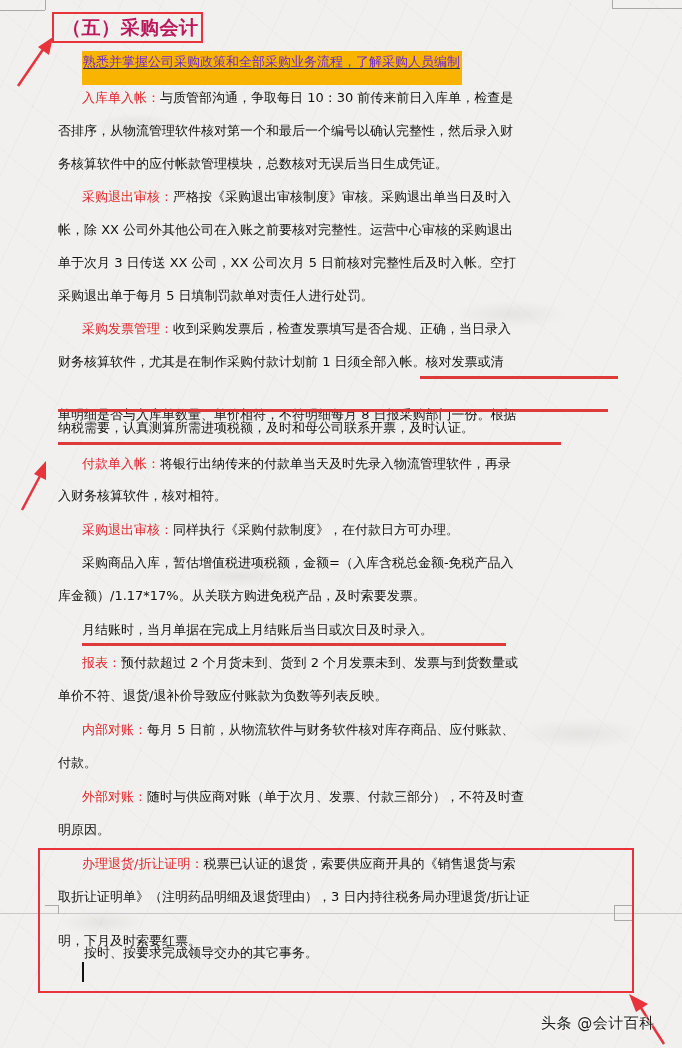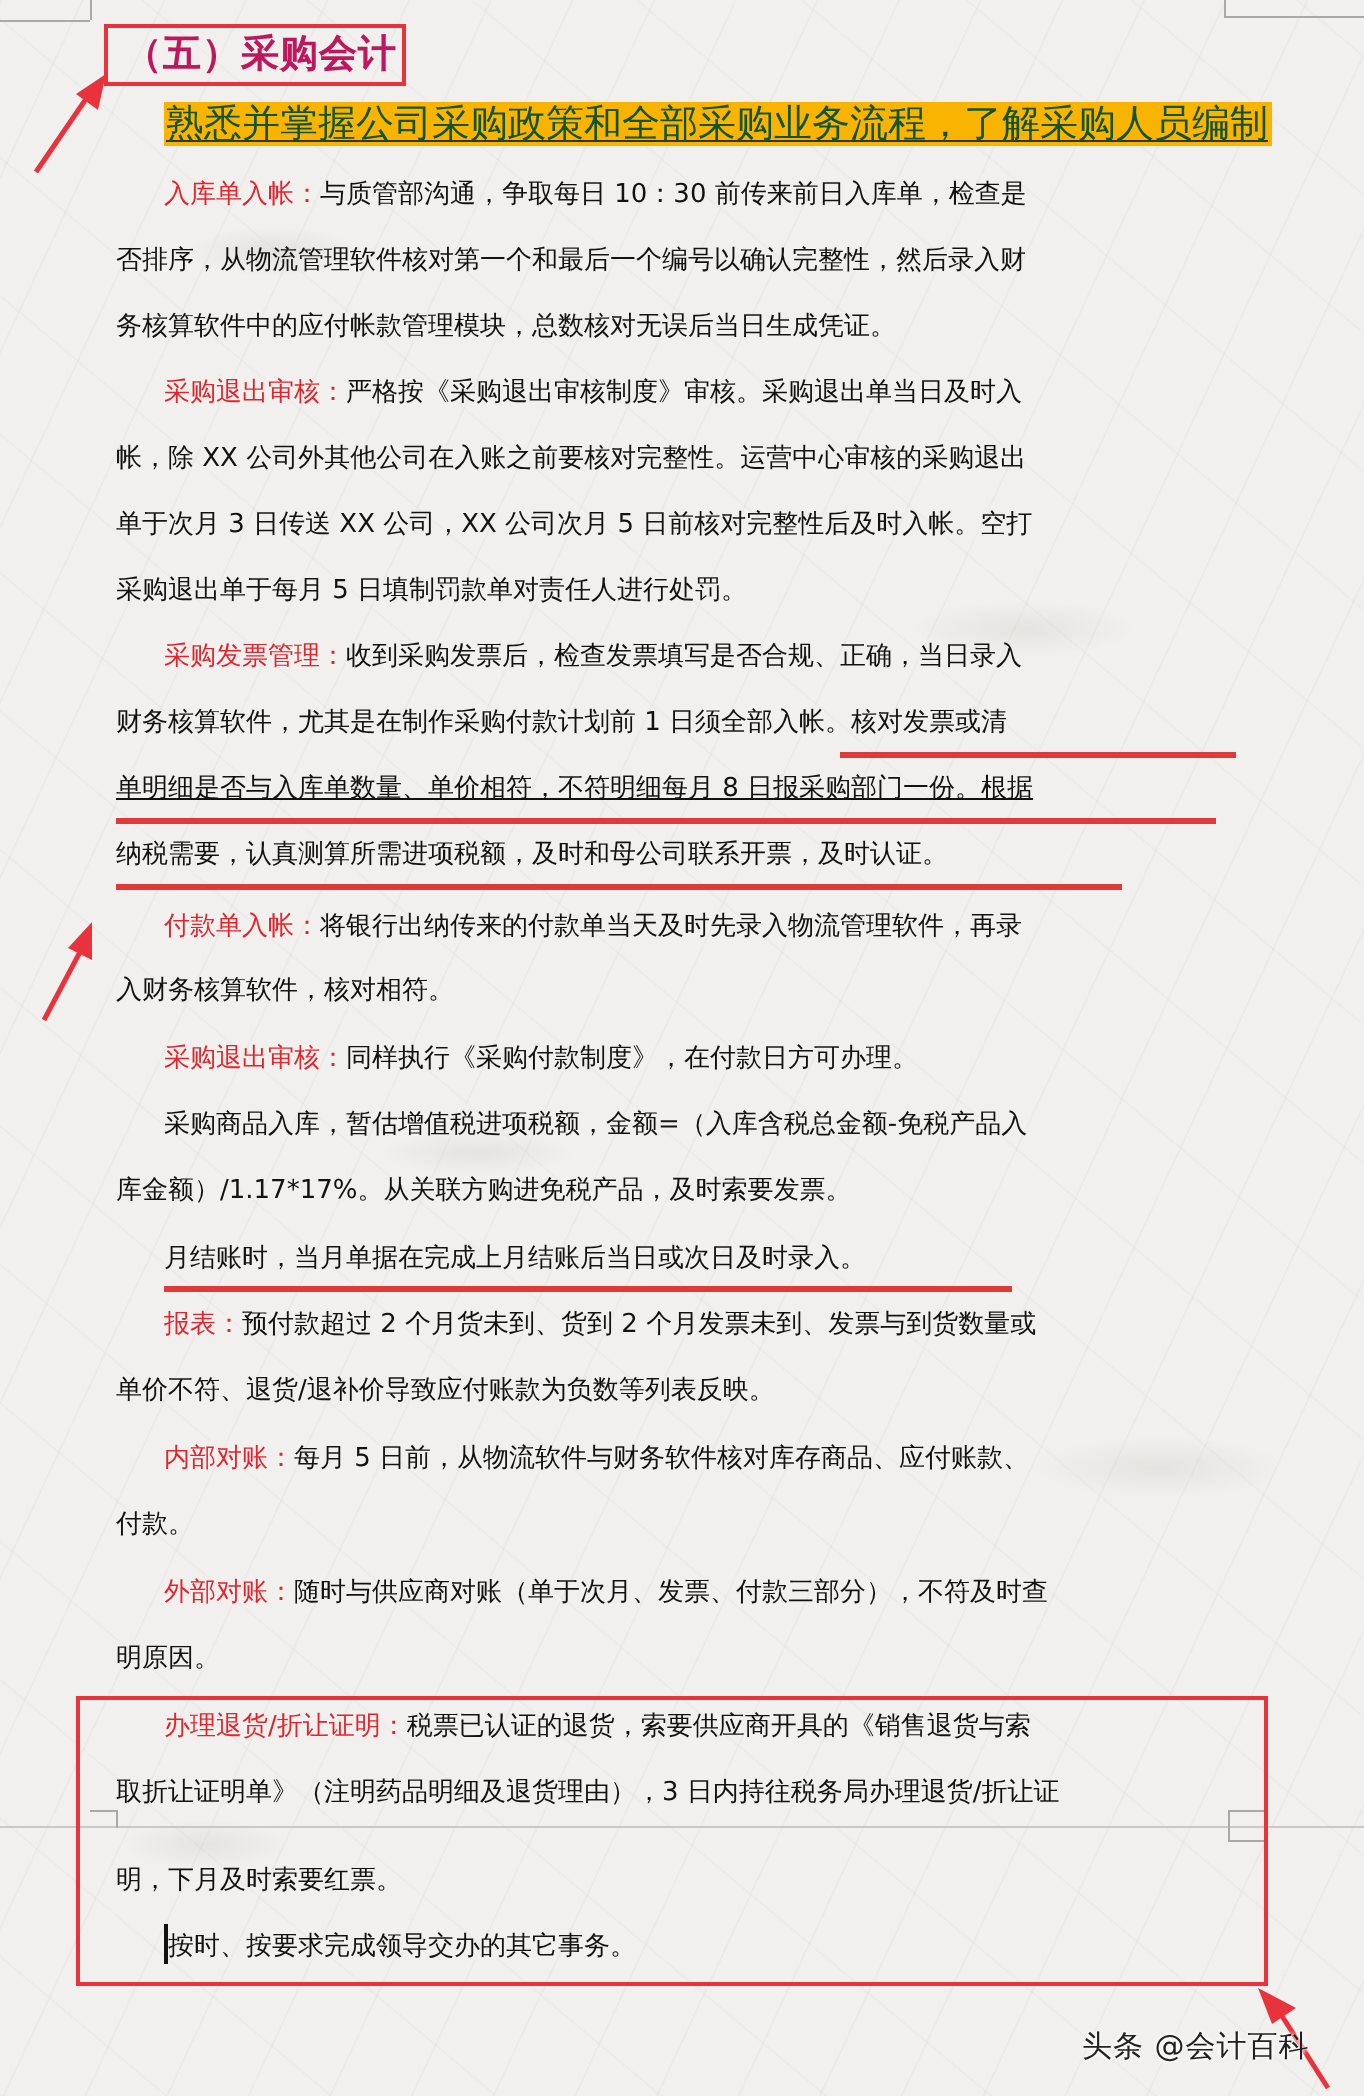--- a/index.html
+++ b/index.html
@@ -36,22 +36,22 @@
   }
   .title {
     position: absolute; left: 62px; top: 13px;
     font-size: 19px; font-weight: bold; color: #be185d;
     letter-spacing: 0.5px; line-height: 28px;
   }
 
   
   .highlight {
     position: absolute; left: 82px; top: 51px;
-    background: #f8b400; color: #14532d;
-    font-size: 19px; line-height: 22px; padding: 0 2px 0 1px;
+    background: #f8b400; color: #6d28d9;
+    font-size: 13px; line-height: 22px; padding: 0 2px 12px 1px;
     text-decoration: underline; text-decoration-color: #333; text-underline-offset: 2px;
   }
 
   
   .line {
     position: absolute; left: 58px; white-space: nowrap;
     font-size: 13px; line-height: 22px; color: #121212;
   }
   .line.indent { left: 82px; }
   .label { color: #e0262c; }
@@ -98,21 +98,21 @@
   <span class="label">采购退出审核：</span><span>严格按《采购退出审核制度》审核。采购退出单当日及时入</span>
 </div>
 <div class="line" style="top:219px;">帐，除 XX 公司外其他公司在入账之前要核对完整性。运营中心审核的采购退出</div>
 <div class="line" style="top:252px;">单于次月 3 日传送 XX 公司，XX 公司次月 5 日前核对完整性后及时入帐。空打</div>
 <div class="line" style="top:285px;">采购退出单于每月 5 日填制罚款单对责任人进行处罚。</div>
 
 <div class="line indent" style="top:318px;">
   <span class="label">采购发票管理：</span><span>收到采购发票后，检查发票填写是否合规、正确，当日录入</span>
 </div>
 <div class="line" style="top:351px;">财务核算软件，尤其是在制作采购付款计划前 1 日须全部入帐。核对发票或清</div>
-<div class="line" style="top:384px;text-decoration:underline;">单明细是否与入库单数量、单价相符，不符明细每月 8 日报采购部门一份。根据</div>
+<div class="line" style="top:404px;">单明细是否与入库单数量、单价相符，不符明细每月 8 日报采购部门一份。根据</div>
 <div class="line" style="top:417px;">纳税需要，认真测算所需进项税额，及时和母公司联系开票，及时认证。</div>
 
 <div class="ul" style="left:420px; top:376px; width:198px;"></div>
 <div class="ul" style="left:58px; top:409px; width:550px;"></div>
 <div class="ul" style="left:58px; top:442px; width:503px;"></div>
 
 <div class="line indent" style="top:453px;">
   <span class="label">付款单入帐：</span><span>将银行出纳传来的付款单当天及时先录入物流管理软件，再录</span>
 </div>
 <div class="line" style="top:485px;">入财务核算软件，核对相符。</div>
@@ -144,21 +144,21 @@
 
 <div class="red-box"></div>
 
 <div class="line indent" style="top:853px;">
   <span class="label">办理退货/折让证明：</span><span>税票已认证的退货，索要供应商开具的《销售退货与索</span>
 </div>
 <div class="line" style="top:886px;">取折让证明单》（注明药品明细及退货理由），3 日内持往税务局办理退货/折让证</div>
 <div class="line" style="top:930px;">明，下月及时索要红票。</div>
 
 <div class="caret"></div>
-<div class="line indent" style="top:963px; left:84px;">按时、按要求完成领导交办的其它事务。</div>
+<div class="line indent" style="top:942px; left:84px;">按时、按要求完成领导交办的其它事务。</div>
 
 <svg class="arrow" style="left:0; top:0;" width="682" height="1048">
   <g fill="#e8323c" stroke="#e8323c">
 
     <g>
       <line x1="18" y1="86" x2="44" y2="48" stroke-width="2.5"></line>
       <polygon points="53,37 49,55 38,47" stroke-width="0"></polygon>
     </g>
 
     <g>

